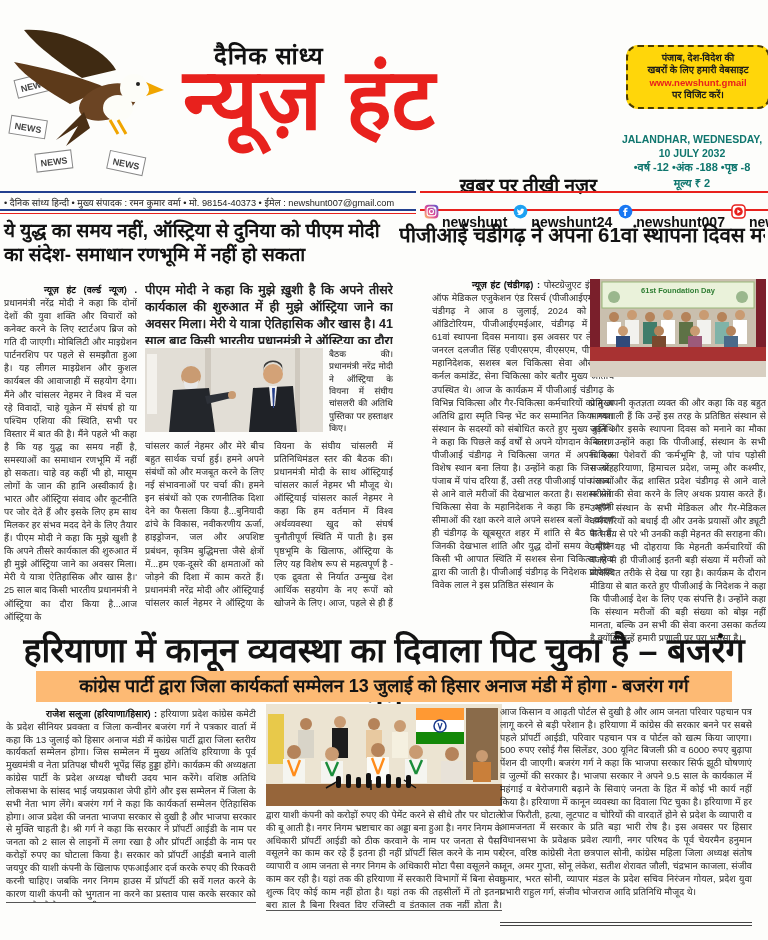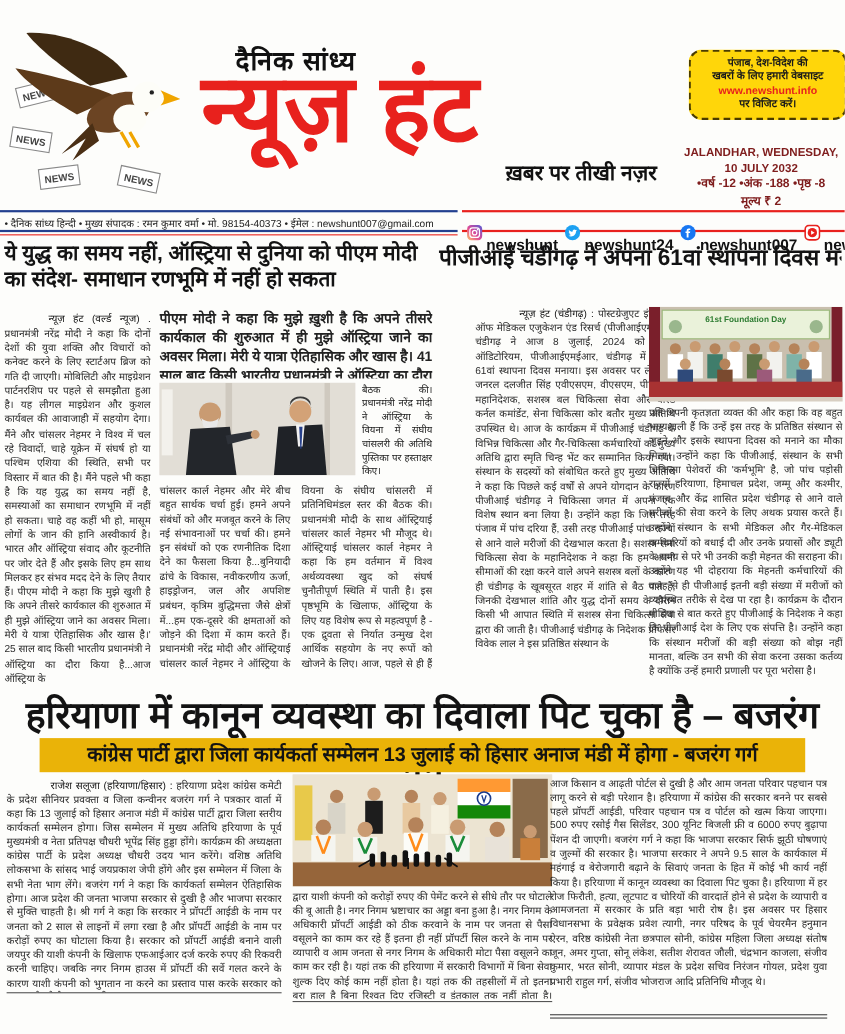--- a/index.html
+++ b/index.html
@@ -3,50 +3,50 @@
 <meta charset="utf-8">
 <style>
   html,body{margin:0;padding:0;}
   body{width:768px;height:940px;position:relative;background:#fdfdfb;font-family:"Liberation Sans",sans-serif;color:#222;overflow:hidden;}
   .abs{position:absolute;}
   .jt{text-align:justify;text-justify:inter-word;}
   .clip{overflow:hidden;}
   
   #edition-label{left:214px;top:38px;font-size:24px;font-weight:bold;color:#111;letter-spacing:1px;}
   #paper-title{left:183px;top:50px;width:448px;height:118px;font-size:86px;font-weight:bold;color:#e8211d;text-align:left;line-height:1.15;white-space:nowrap;}
-  #tagline{left:393px;top:144px;width:204px;font-size:19px;font-weight:bold;color:#111;text-align:right;}
+  #tagline{left:393px;top:172px;width:204px;font-size:19px;font-weight:bold;color:#111;text-align:right;}
   #website-box{left:626px;top:45px;width:132px;background:#ffd60a;border:2px dashed #4a3b00;border-radius:12px;padding:5px 4px;text-align:center;font-size:9.6px;font-weight:bold;line-height:1.3;color:#1a1a1a;}
   #website-box .url{color:#e8211d;}
-  #date-block{left:616px;top:133px;width:152px;text-align:center;color:#7f1d1d;}
+  #date-block{left:616px;top:133px;width:152px;text-align:center;color:#0f766e;}
   #date-block .d1{font-size:10.5px;font-weight:bold;line-height:1.3;}
   #date-block .d2{font-size:11px;line-height:1.45;font-weight:bold;}
   
   .rule{position:absolute;}
   #contact-text{left:4px;top:196px;width:408px;font-size:9.2px;color:#222;white-space:nowrap;overflow:hidden;}
   #social-row{left:424px;top:193px;width:344px;display:flex;align-items:center;gap:6px;}
   .soc{display:flex;align-items:center;gap:3px;}
   .soc svg{width:15px;height:15px;display:block;}
   .soc .h{font-size:14px;font-weight:bold;color:#111;margin-top:21px;}
   
   .headline{font-weight:bold;color:#131313;}
   #modi-headline{left:4px;top:219px;width:390px;font-size:19px;line-height:1.27;}
   #pgi-headline{left:399px;top:223px;width:366px;font-size:20.5px;line-height:1.2;white-space:nowrap;}
   .body-txt{font-size:9.2px;line-height:1.42;color:#2b2b2b;}
-  .dl{font-weight:normal;color:#111;padding-left:40px;}
+  .dl{font-weight:bold;color:#111;padding-left:40px;}
   #modi-col1{left:4px;top:284px;width:133px;height:338px;}
   #modi-lead{left:145px;top:282px;width:248px;height:62px;font-size:12.6px;font-weight:600;line-height:1.35;color:#222;}
   #modi-photo{left:145px;top:348px;width:178px;height:84px;background:#ddd8d0;}
   #modi-beside{left:329px;top:348px;width:64px;height:87px;font-size:8.8px;line-height:1.4;}
   #modi-cols{left:145px;top:440px;width:248px;height:182px;column-count:2;column-gap:10px;}
   #pgi-col1{left:400px;top:279px;width:182px;height:344px;margin-left:32px;}
   #pgi-colright{left:590px;top:279px;width:176px;height:344px;}
-  #pgi-photo{width:176px;height:86px;background:#d8cfc2;margin-bottom:4px;}
+  #pgi-photo{width:176px;height:98px;background:#d8cfc2;margin-bottom:20px;}
   
   #garg-headline{left:0;top:626px;width:768px;text-align:center;font-size:34px;font-weight:bold;color:#131313;}
-  #garg-sub{left:36px;top:671px;width:696px;height:31px;background:#eab308;text-align:center;font-size:18px;font-weight:bold;line-height:31px;color:#131313;}
+  #garg-sub{left:36px;top:671px;width:696px;height:31px;background:#fdba74;text-align:center;font-size:18px;font-weight:bold;line-height:31px;color:#131313;}
   #garg-col1{left:6px;top:708px;width:250px;height:194px;border-bottom:1.5px solid #555;}
   #garg-col2{left:266px;top:704px;width:236px;height:206px;border-bottom:1.5px solid #555;}
   #congress-photo{width:236px;height:102px;background:#e8e0d0;margin-bottom:3px;}
   #garg-col3{left:500px;top:706px;width:252px;height:216px;border-bottom:4px double #444;}
   .gtxt{font-size:9.3px;line-height:1.38;color:#2b2b2b;}
 </style>
 </head>
 <body>
 
 <div class="abs" style="left:6px;top:24px;width:170px;height:164px;">
@@ -83,21 +83,21 @@
   </svg>
 </div>
 
 <div class="abs" id="edition-label">दैनिक सांध्य</div>
 <div class="abs" id="paper-title">न्यूज़ हंट</div>
 <div class="abs" id="tagline">ख़बर पर तीखी नज़र</div>
 
 <div class="abs" id="website-box">
   <span>पंजाब, देश-विदेश की</span><br>
   <span>खबरों के लिए हमारी वेबसाइट</span><br>
-  <span class="url">www.newshunt.info</span><br>
+  <span class="url">www.newshunt.gmail</span><br>
   <span>पर विजिट करें।</span>
 </div>
 
 <div class="abs" id="date-block">
   <div class="d1">JALANDHAR, WEDNESDAY,</div>
   <div class="d1">10 JULY 2032</div>
   <div class="d2">•वर्ष -12  •अंक -188  •पृष्ठ -8</div>
   <div class="d2">मूल्य ₹ 2</div>
 </div>
 

